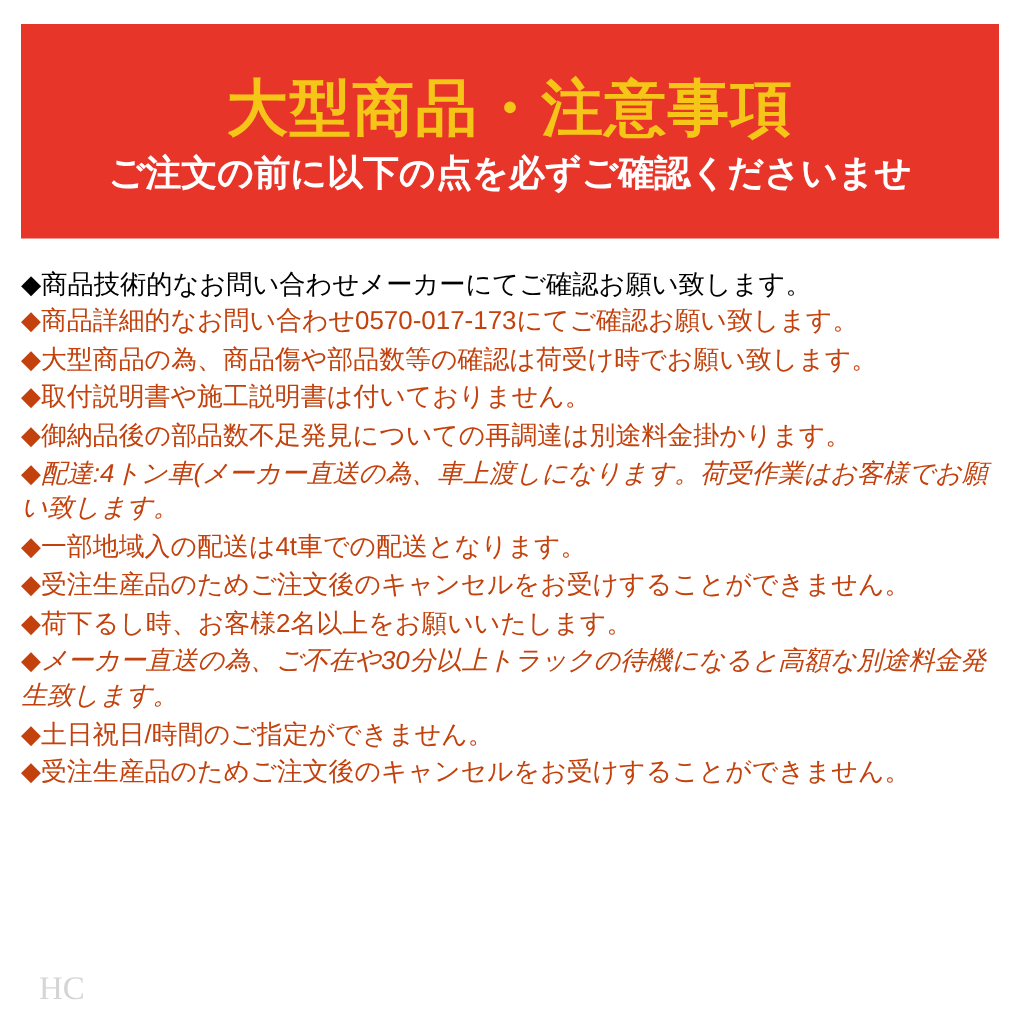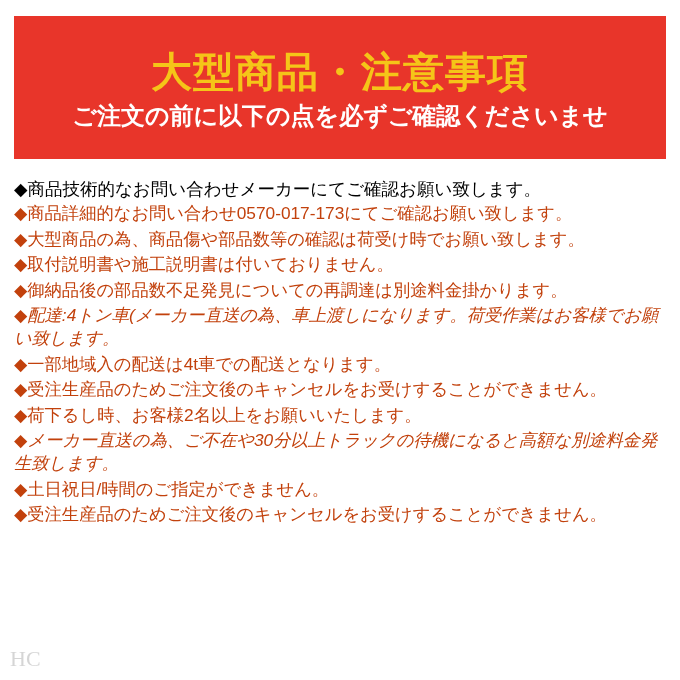--- a/index.html
+++ b/index.html
@@ -84,21 +84,21 @@
     line-height: 1.33;
     margin: 0 0 2.5px 0;
     white-space: nowrap;
   }
   .list li.wrap {
     white-space: normal;
     font-style: italic;
   }
   .watermark {
     position: absolute;
-    left: 8px;
+    left: 24px;
     bottom: 4px;
     width: 40px;
     height: 40px;
     opacity: 0.35;
   }
   .watermark svg {
     display: block;
   }
 </style>
 </head>

